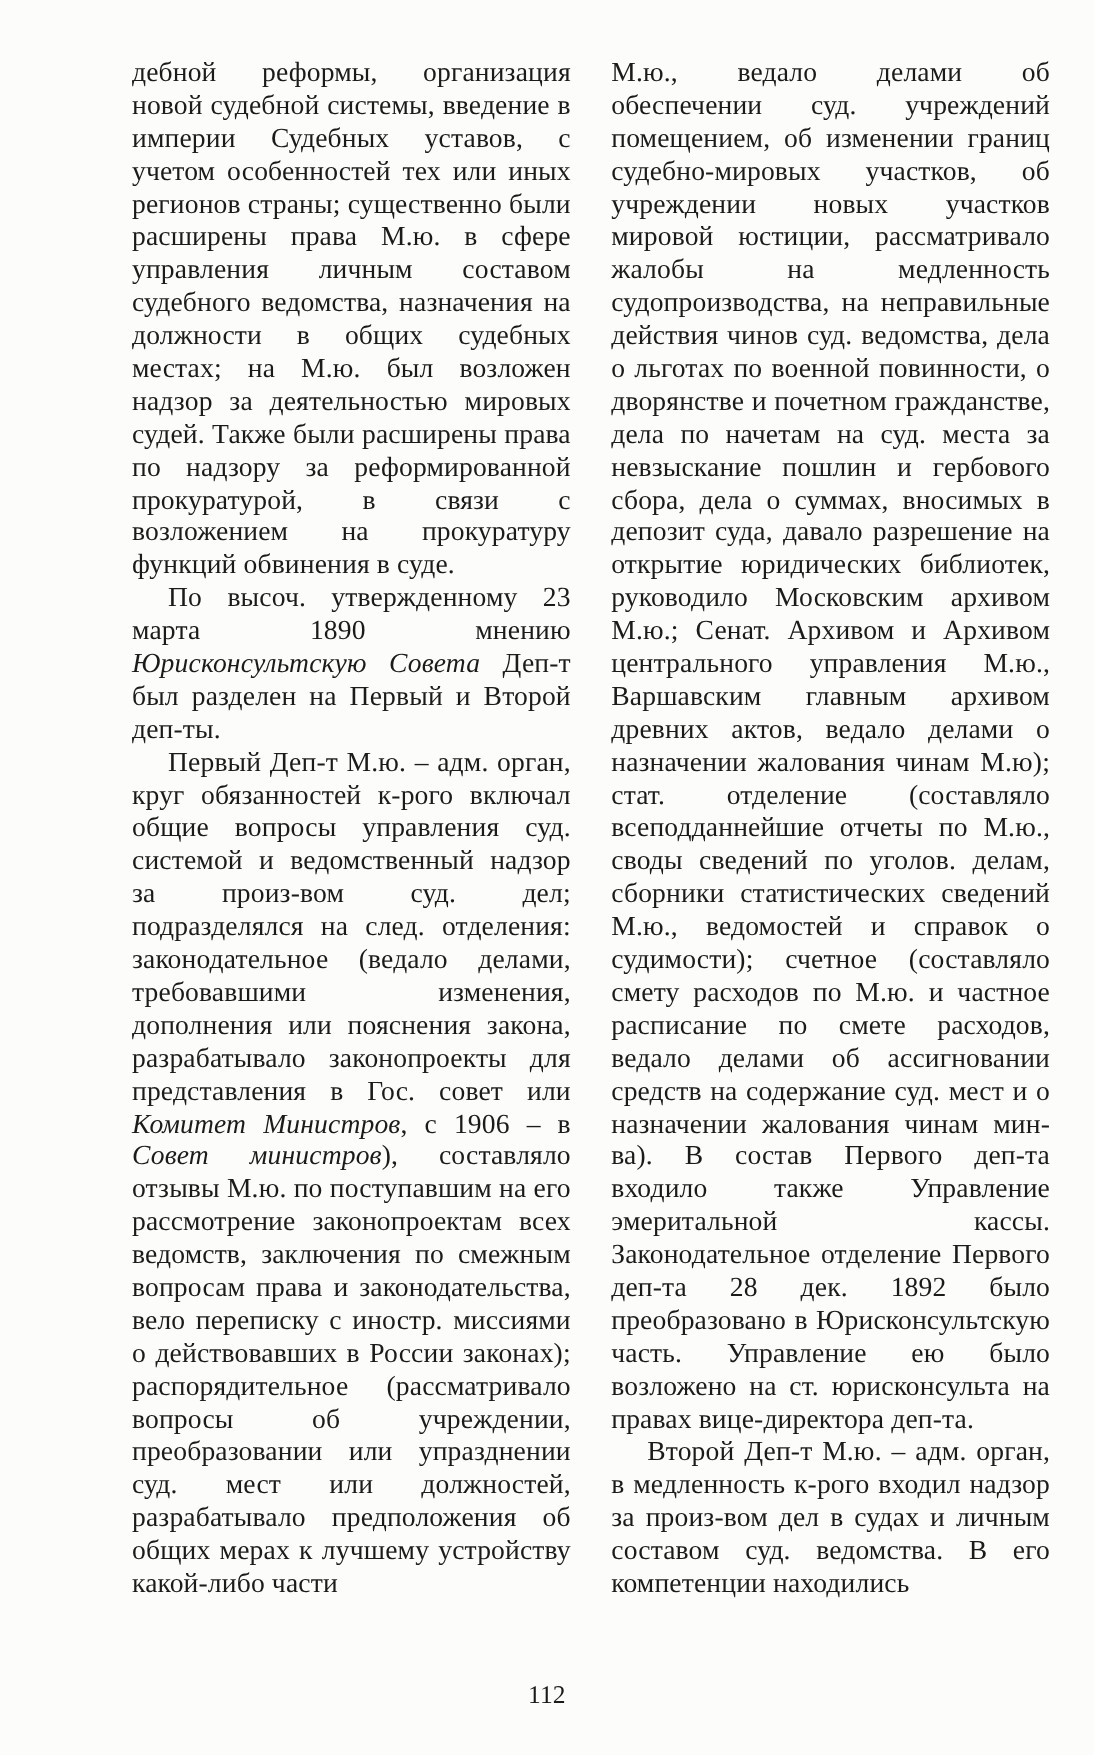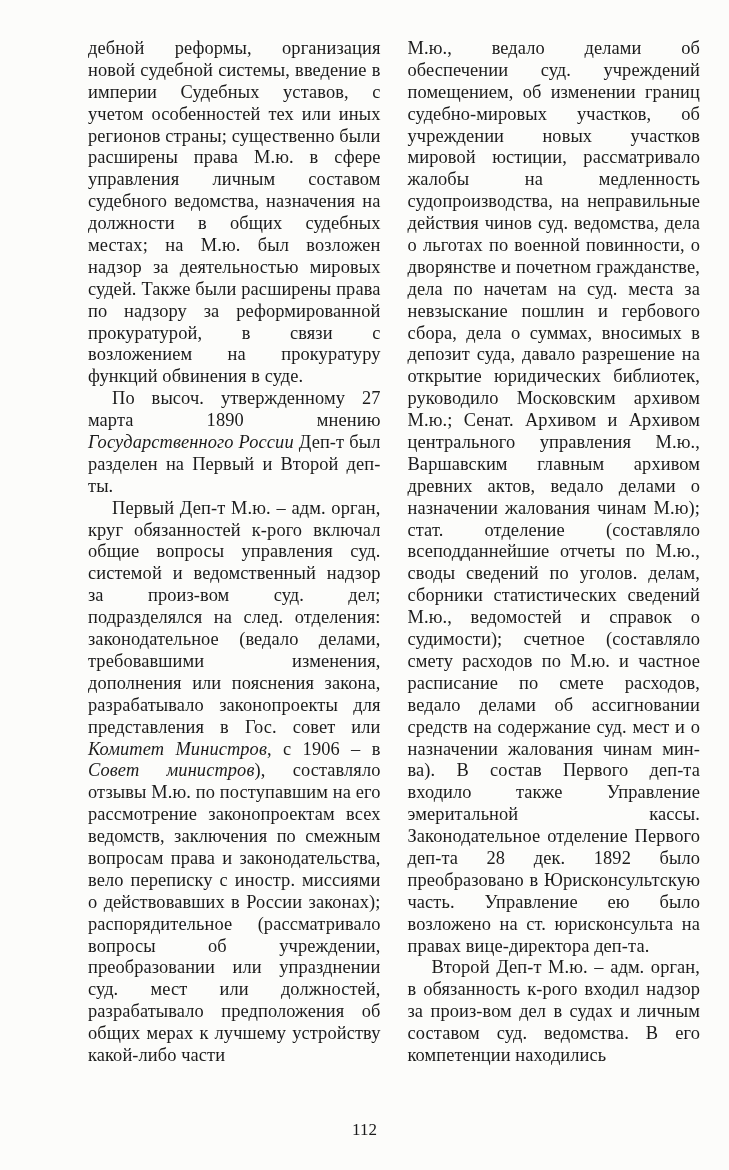--- a/index.html
+++ b/index.html
@@ -50,22 +50,22 @@
     color: #1b1b1b;
   }
 </style>
 </head>
 <body>
 
 <div class="page" style="background: rgb(252, 252, 250); color: rgb(27, 27, 27);">
   <div class="columns">
     <div class="column" id="col-left">
         <p class="para"><span>дебной реформы, организация новой судебной системы, введение в империи Судебных уставов, с учетом особенностей тех или иных регионов страны; существенно были расширены права М.ю. в сфере управления личным составом судебного ведомства, назначения на должности в общих судебных местах; на М.ю. был возложен надзор за деятельностью мировых судей. Также были расширены права по надзору за реформированной прокуратурой, в связи с возложением на прокуратуру функций обвинения в суде.</span></p>
-        <p class="para indent"><span>По высоч. утвержденному 27 марта 1890 мнению </span><span class="italic">Государственного России</span><span> Деп-т был разделен на Первый и Второй деп-ты.</span></p>
+        <p class="para indent"><span>По высоч. утвержденному 23 марта 1890 мнению </span><span class="italic">Юрисконсультскую Совета</span><span> Деп-т был разделен на Первый и Второй деп-ты.</span></p>
         <p class="para indent"><span>Первый Деп-т М.ю. – адм. орган, круг обязанностей к-рого включал общие вопросы управления суд. системой и ведомственный надзор за произ-вом суд. дел; подразделялся на след. отделения: законодательное (ведало делами, требовавшими изменения, дополнения или пояснения закона, разрабатывало законопроекты для представления в Гос. совет или </span><span class="italic">Комитет Министров</span><span>, с 1906 – в </span><span class="italic">Совет министров</span><span>), составляло отзывы М.ю. по поступавшим на его рассмотрение законопроектам всех ведомств, заключения по смежным вопросам права и законодательства, вело переписку с иностр. миссиями о действовавших в России законах); распорядительное (рассматривало вопросы об учреждении, преобразовании или упразднении суд. мест или должностей, разрабатывало предположения об общих мерах к лучшему устройству какой-либо части</span></p>
       </div>
     <div class="column" id="col-right">
         <p class="para"><span>М.ю., ведало делами об обеспечении суд. учреждений помещением, об изменении границ судебно-мировых участков, об учреждении новых участков мировой юстиции, рассматривало жалобы на медленность судопроизводства, на неправильные действия чинов суд. ведомства, дела о льготах по военной повинности, о дворянстве и почетном гражданстве, дела по начетам на суд. места за невзыскание пошлин и гербового сбора, дела о суммах, вносимых в депозит суда, давало разрешение на открытие юридических библиотек, руководило Московским архивом М.ю.; Сенат. Архивом и Архивом центрального управления М.ю., Варшавским главным архивом древних актов, ведало делами о назначении жалования чинам М.ю); стат. отделение (составляло всеподданнейшие отчеты по М.ю., своды сведений по уголов. делам, сборники статистических сведений М.ю., ведомостей и справок о судимости); счетное (составляло смету расходов по М.ю. и частное расписание по смете расходов, ведало делами об ассигновании средств на содержание суд. мест и о назначении жалования чинам мин-ва). В состав Первого деп-та входило также Управление эмеритальной кассы. Законодательное отделение Первого деп-та 28 дек. 1892 было преобразовано в Юрисконсультскую часть. Управление ею было возложено на ст. юрисконсульта на правах вице-директора деп-та.</span></p>
-        <p class="para indent"><span>Второй Деп-т М.ю. – адм. орган, в обязанность к-рого входил надзор за произ-вом дел в судах и личным составом суд. ведомства. В его компетенции находились</span></p>
+        <p class="para indent"><span>Второй Деп-т М.ю. – адм. орган, в медленность к-рого входил надзор за произ-вом дел в судах и личным составом суд. ведомства. В его компетенции находились</span></p>
       </div>
   </div>
   <div class="page-number">112</div>
 </div>
 
 </body></html>

